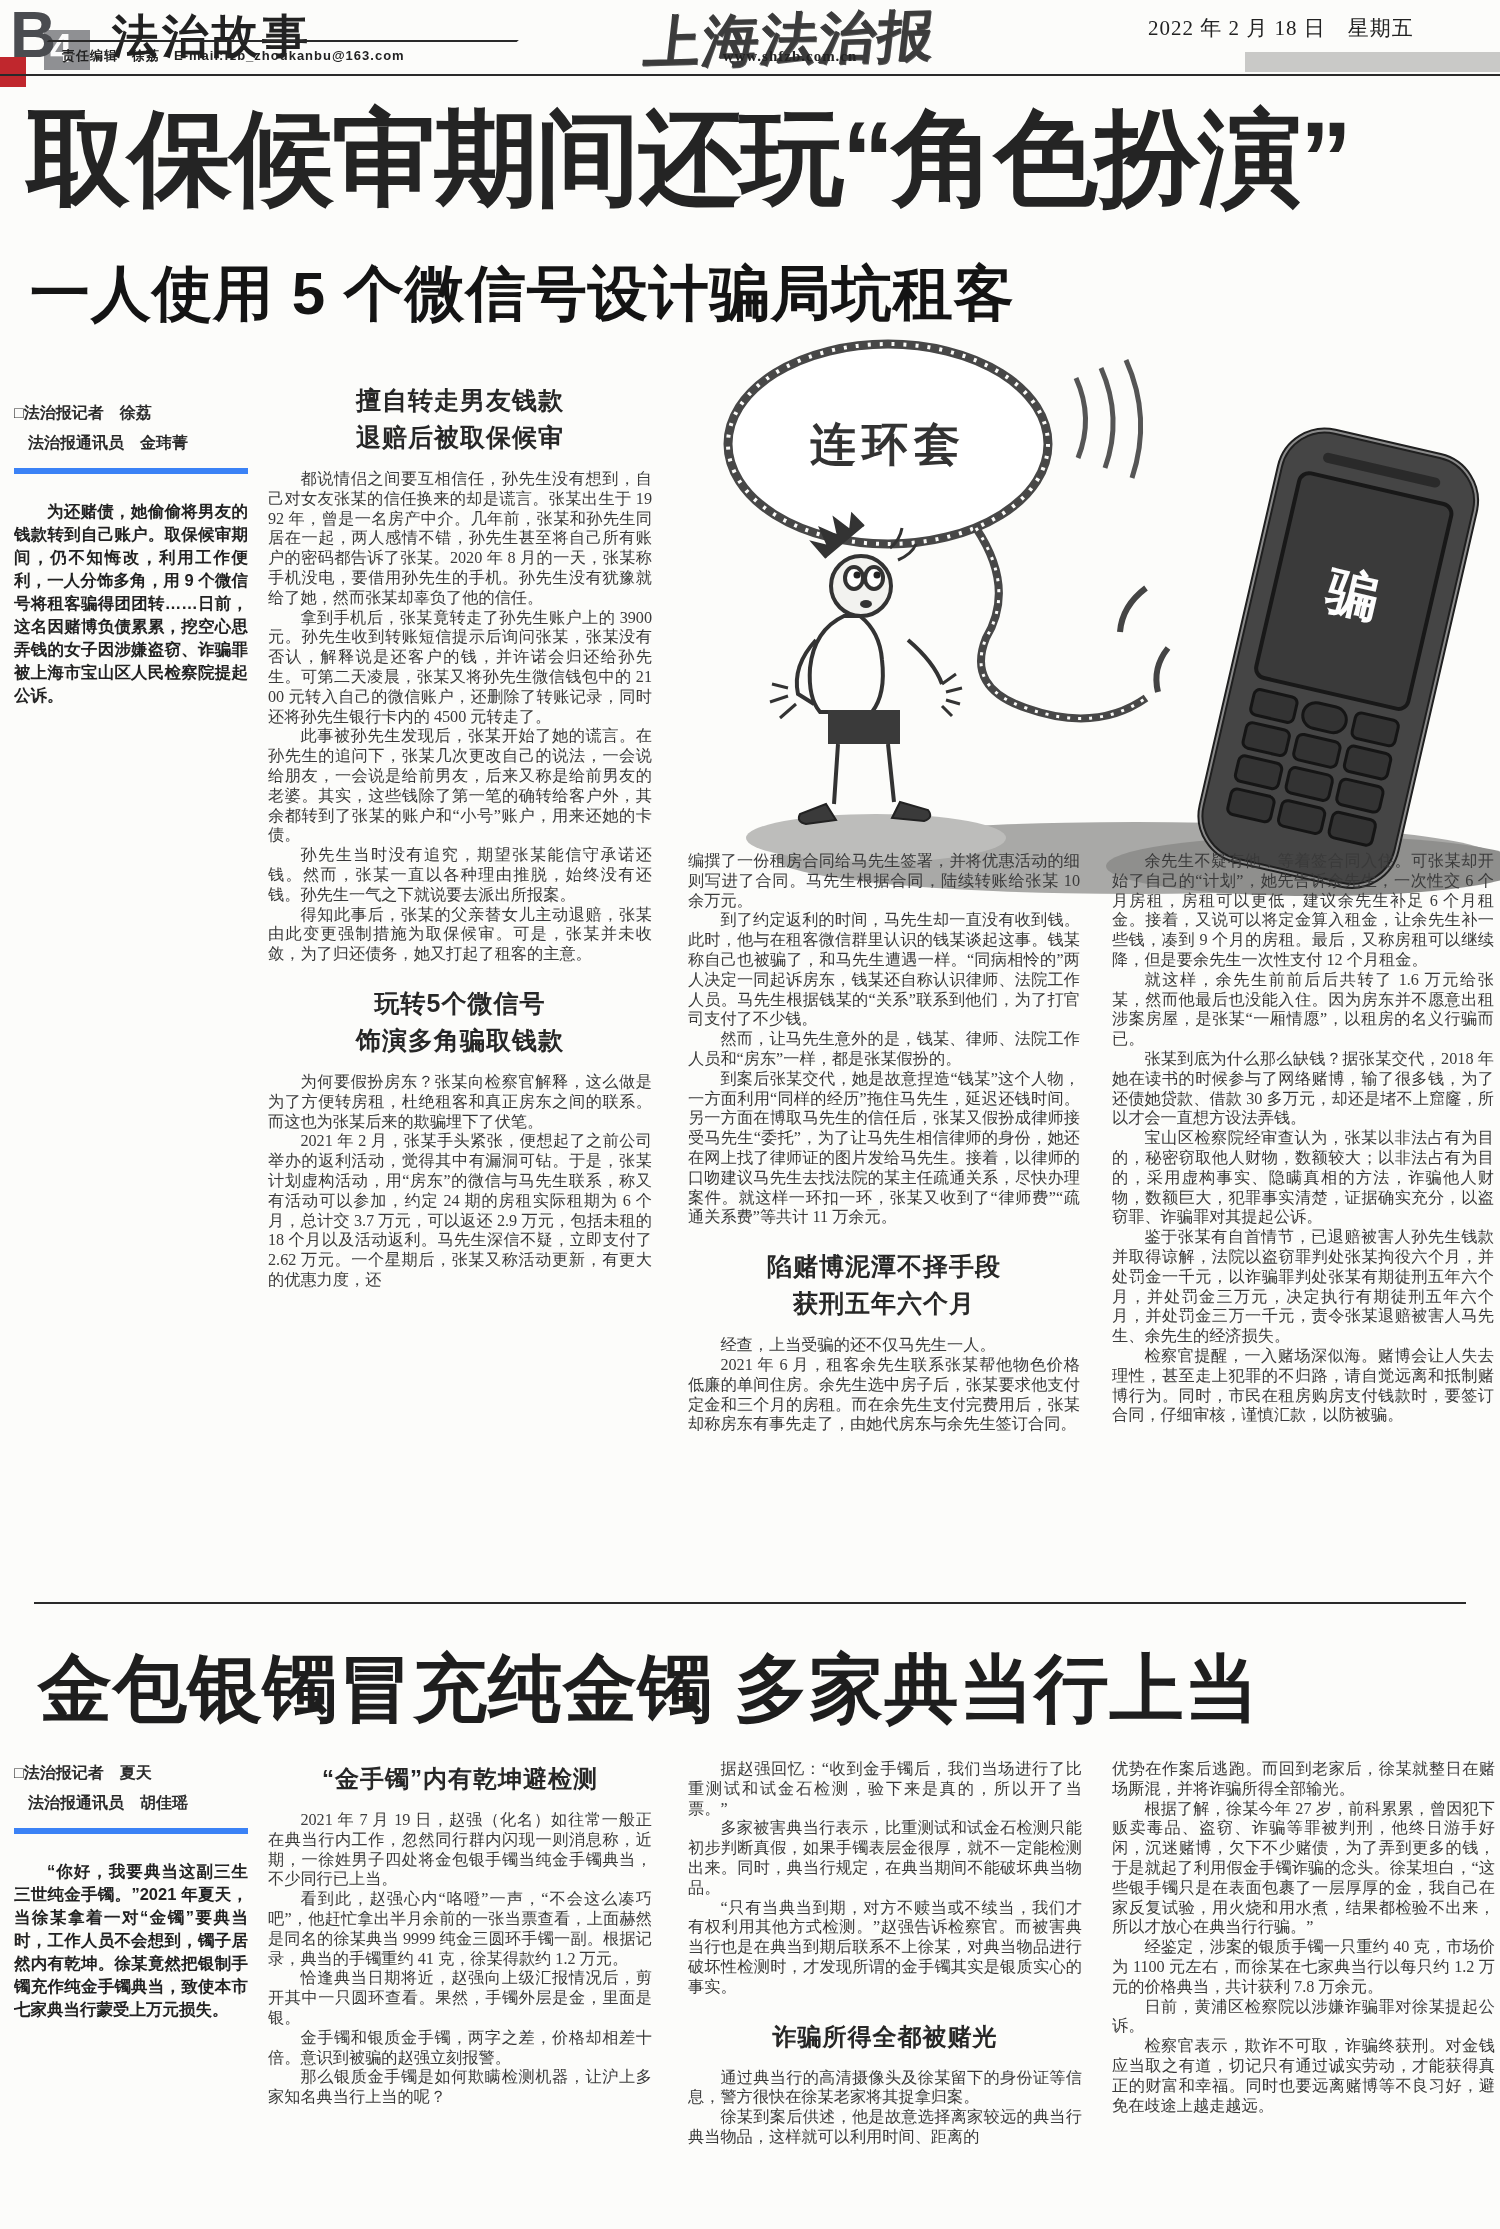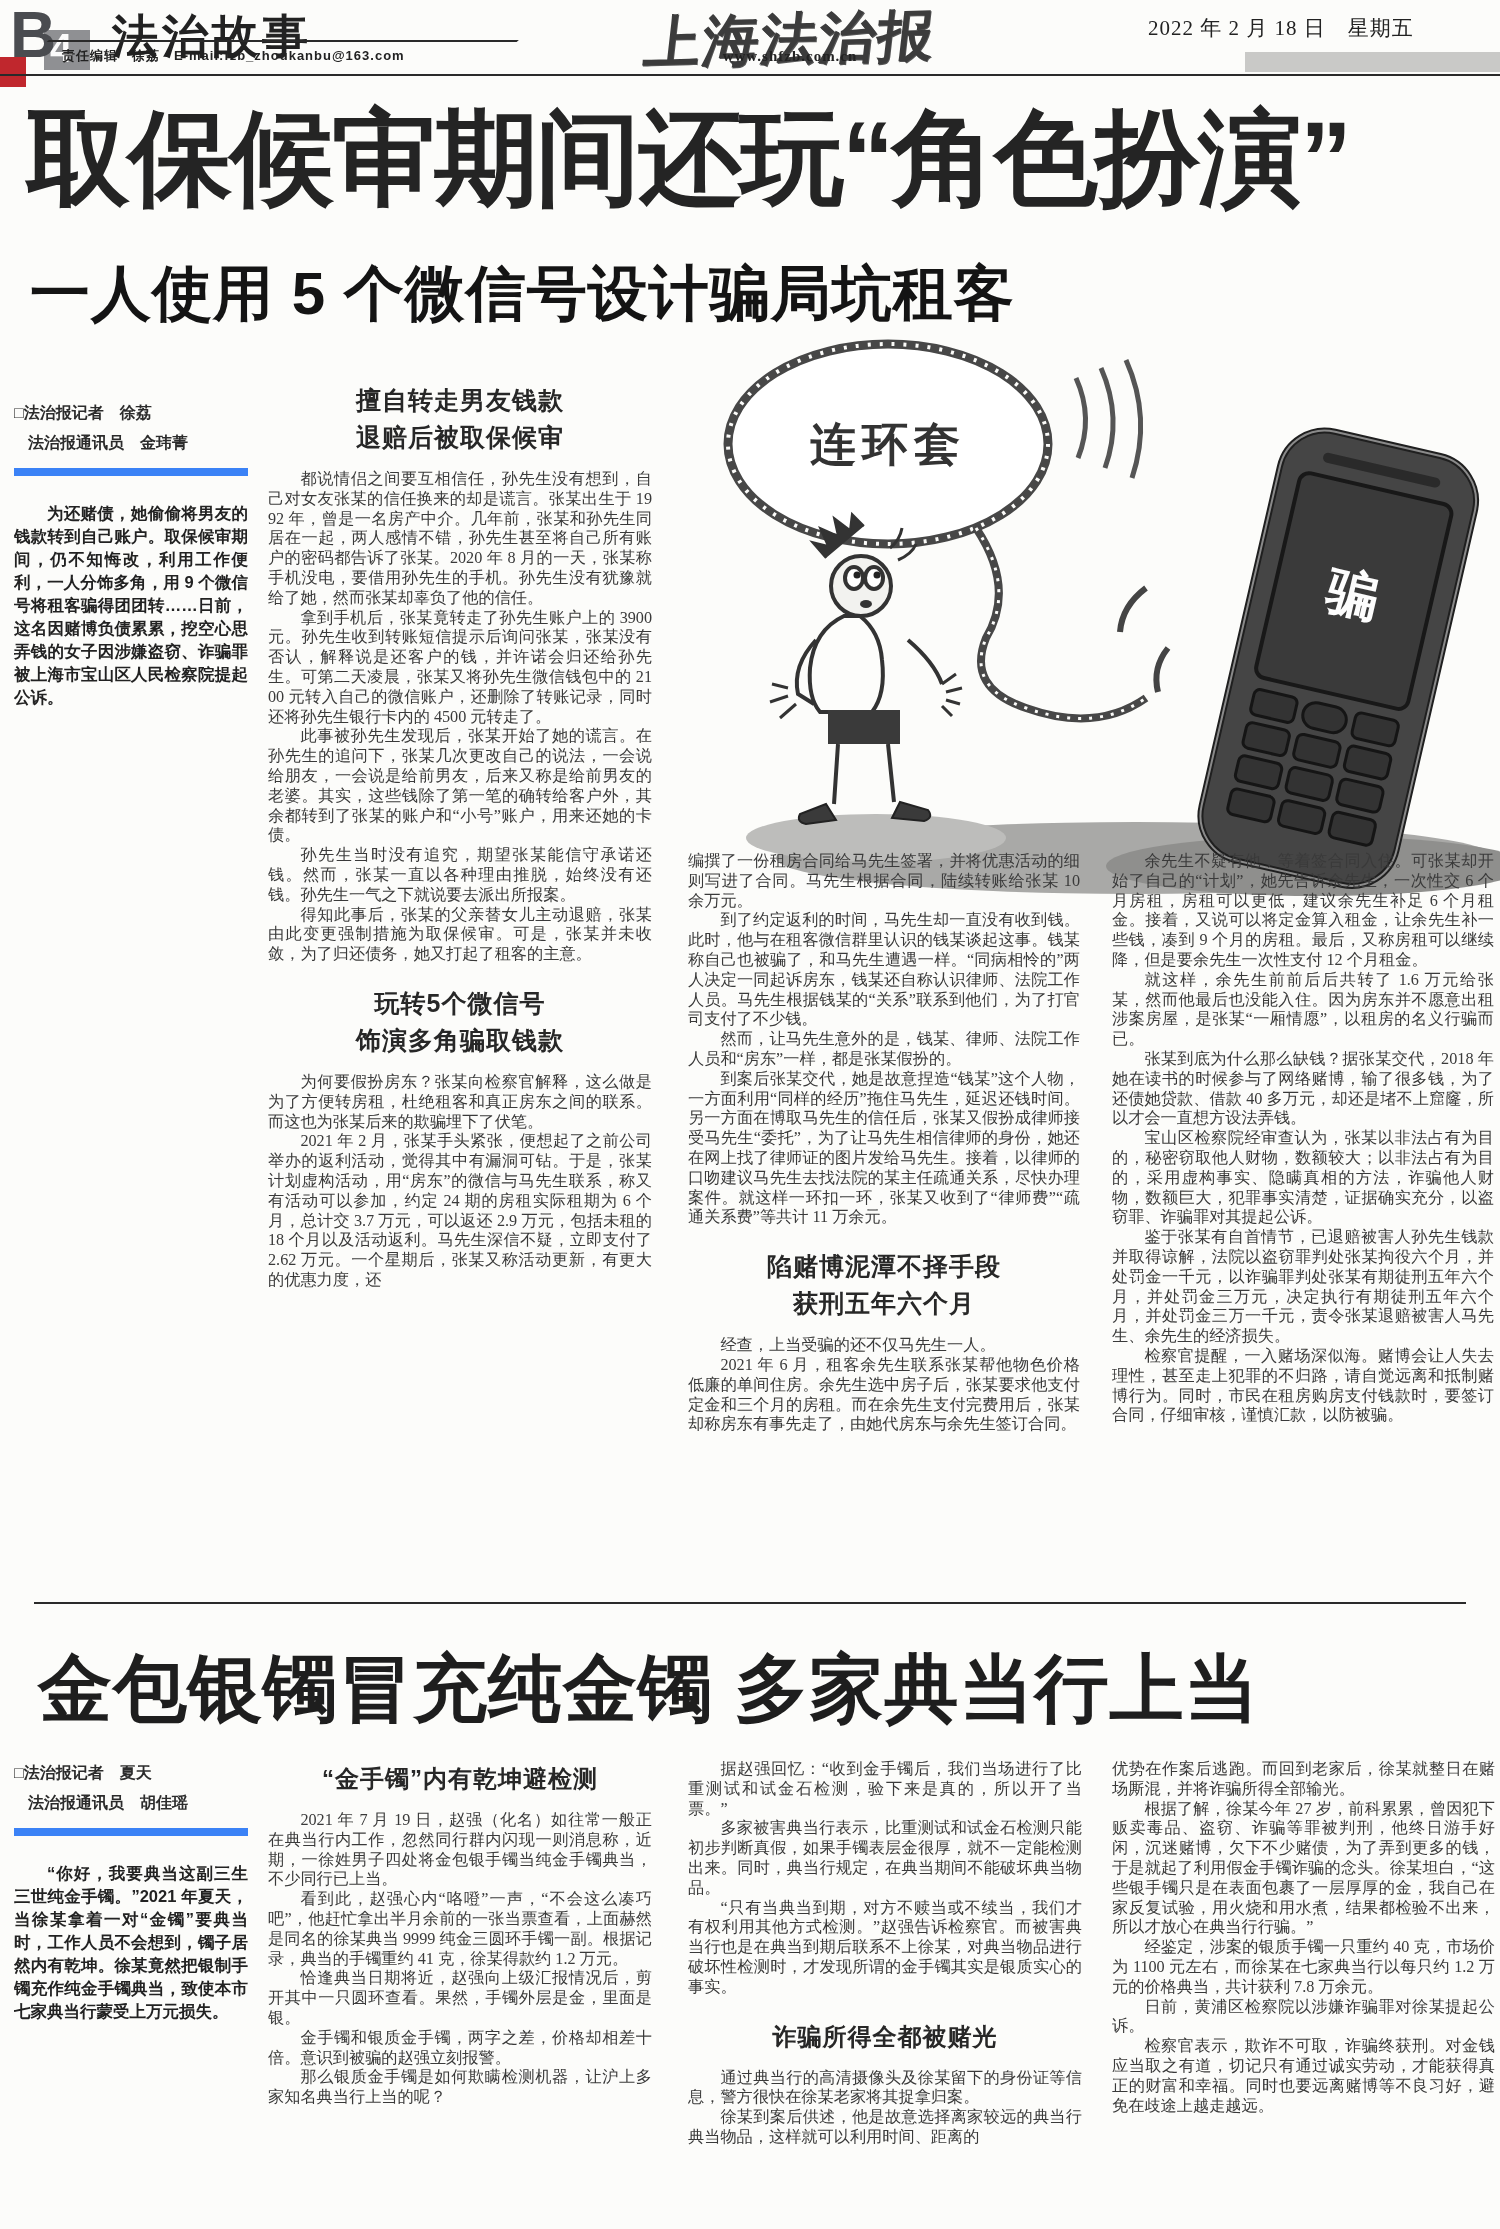--- a/index.html
+++ b/index.html
@@ -20,21 +20,21 @@
   .masthead-rule{left:0;top:74px;width:1500px;height:2px;background:#2a2a2a;}
   .website{left:555px;top:48px;width:470px;text-align:center;font-weight:bold;font-size:15px;color:#222;letter-spacing:1px;}
   .date-line{left:1148px;top:14px;font-size:21px;color:#222;letter-spacing:1px;}
   .gray-bar{left:1245px;top:52px;width:255px;height:20px;background:#c9c9c7;}
   
   .headline1{left:26px;top:90px;width:1460px;font-family:Liberation Sans, sans-serif;font-weight:900;
              font-size:104px;letter-spacing:-2px;color:#242424;white-space:nowrap;}
   .subtitle1{left:30px;top:254px;font-family:"Liberation Sans",sans-serif;font-weight:700;font-size:60px;color:#141414;letter-spacing:1px;}
   .col{overflow:hidden;}
   .byline{font-family:"Liberation Sans",sans-serif;font-weight:700;font-size:16px;line-height:30px;color:#2c2c2c;
-          border-bottom:8px solid #3b82f6;padding-bottom:10px;}
+          border-bottom:6px solid #3b82f6;padding-bottom:10px;}
   .byline div{white-space:nowrap;}
   .byline .b2{padding-left:14px;}
   .lead{margin-top:26px;font-family:"Liberation Sans",sans-serif;font-weight:700;font-size:16.5px;line-height:23px;
         color:#222;text-align:justify;word-break:break-all;}
   .lead p{margin:0;text-indent:2em;}
   .bodytext{font-size:16.2px;line-height:19.8px;text-align:justify;word-break:break-all;color:#3a3a3a;}
   .bodytext p{margin:0;text-indent:2em;}
   .bodytext.cont p:first-child{text-indent:0;}
   .subhead{font-family:"Liberation Sans",sans-serif;font-weight:800;font-size:25px;line-height:37px;
            color:#272727;text-align:center;letter-spacing:1px;}
@@ -183,21 +183,21 @@
     <div class="bodytext">
         <p>经查，上当受骗的还不仅马先生一人。</p>
         <p>2021 年 6 月，租客余先生联系张某帮他物色价格低廉的单间住房。余先生选中房子后，张某要求他支付定金和三个月的房租。而在余先生支付完费用后，张某却称房东有事先走了，由她代房东与余先生签订合同。</p>
       </div>
   </div>
 
   <div class="abs col" style="left:1112px;top:852px;width:382px;height:718px;">
     <div class="bodytext">
         <p>余先生不疑有他，等着签合同入住。可张某却开始了自己的“计划”，她先告诉余先生，一次性交 6 个月房租，房租可以更低，建议余先生补足 6 个月租金。接着，又说可以将定金算入租金，让余先生补一些钱，凑到 9 个月的房租。最后，又称房租可以继续降，但是要余先生一次性支付 12 个月租金。</p>
         <p>就这样，余先生前前后后共转了 1.6 万元给张某，然而他最后也没能入住。因为房东并不愿意出租涉案房屋，是张某“一厢情愿”，以租房的名义行骗而已。</p>
-        <p>张某到底为什么那么缺钱？据张某交代，2018 年她在读书的时候参与了网络赌博，输了很多钱，为了还债她贷款、借款 40 多万元，却还是堵不上窟窿，所以才会一直想方设法弄钱。</p>
+        <p>张某到底为什么那么缺钱？据张某交代，2018 年她在读书的时候参与了网络赌博，输了很多钱，为了还债她贷款、借款 30 多万元，却还是堵不上窟窿，所以才会一直想方设法弄钱。</p>
         <p>宝山区检察院经审查认为，张某以非法占有为目的，秘密窃取他人财物，数额较大；以非法占有为目的，采用虚构事实、隐瞒真相的方法，诈骗他人财物，数额巨大，犯罪事实清楚，证据确实充分，以盗窃罪、诈骗罪对其提起公诉。</p>
         <p>鉴于张某有自首情节，已退赔被害人孙先生钱款并取得谅解，法院以盗窃罪判处张某拘役六个月，并处罚金一千元，以诈骗罪判处张某有期徒刑五年六个月，并处罚金三万元，决定执行有期徒刑五年六个月，并处罚金三万一千元，责令张某退赔被害人马先生、余先生的经济损失。</p>
         <p>检察官提醒，一入赌场深似海。赌博会让人失去理性，甚至走上犯罪的不归路，请自觉远离和抵制赌博行为。同时，市民在租房购房支付钱款时，要签订合同，仔细审核，谨慎汇款，以防被骗。</p>
       </div>
   </div>
 
   <div class="abs divider"></div>
 
   <div class="abs headline2">金包银镯冒充纯金镯  多家典当行上当</div>
 

